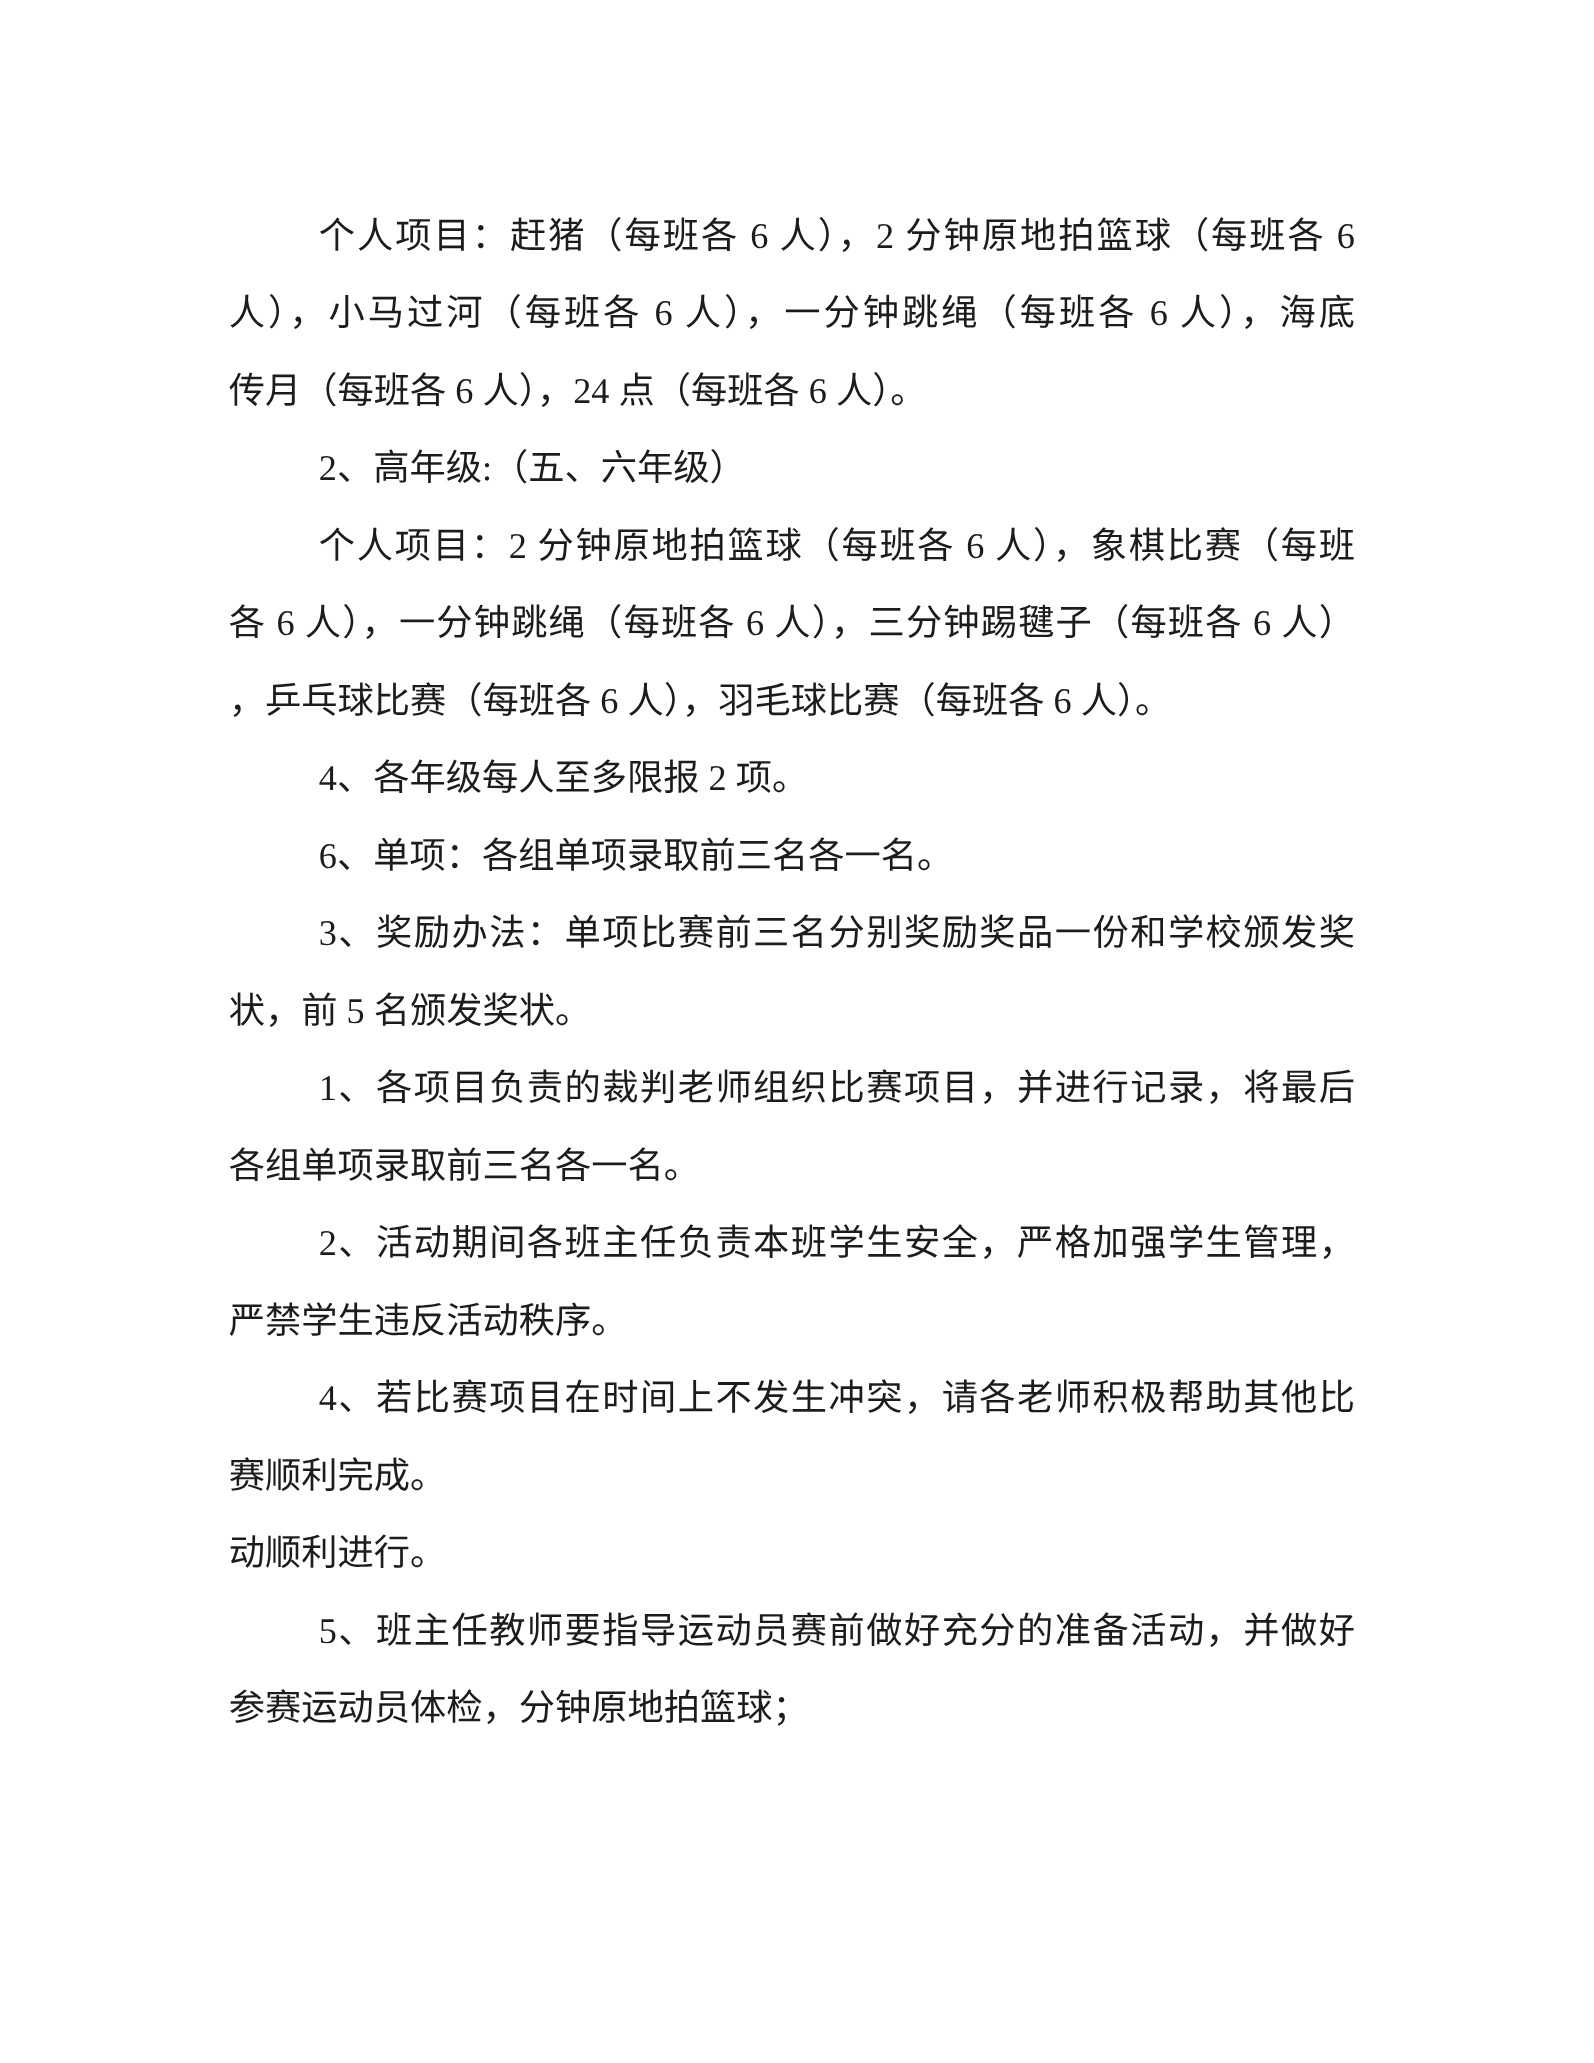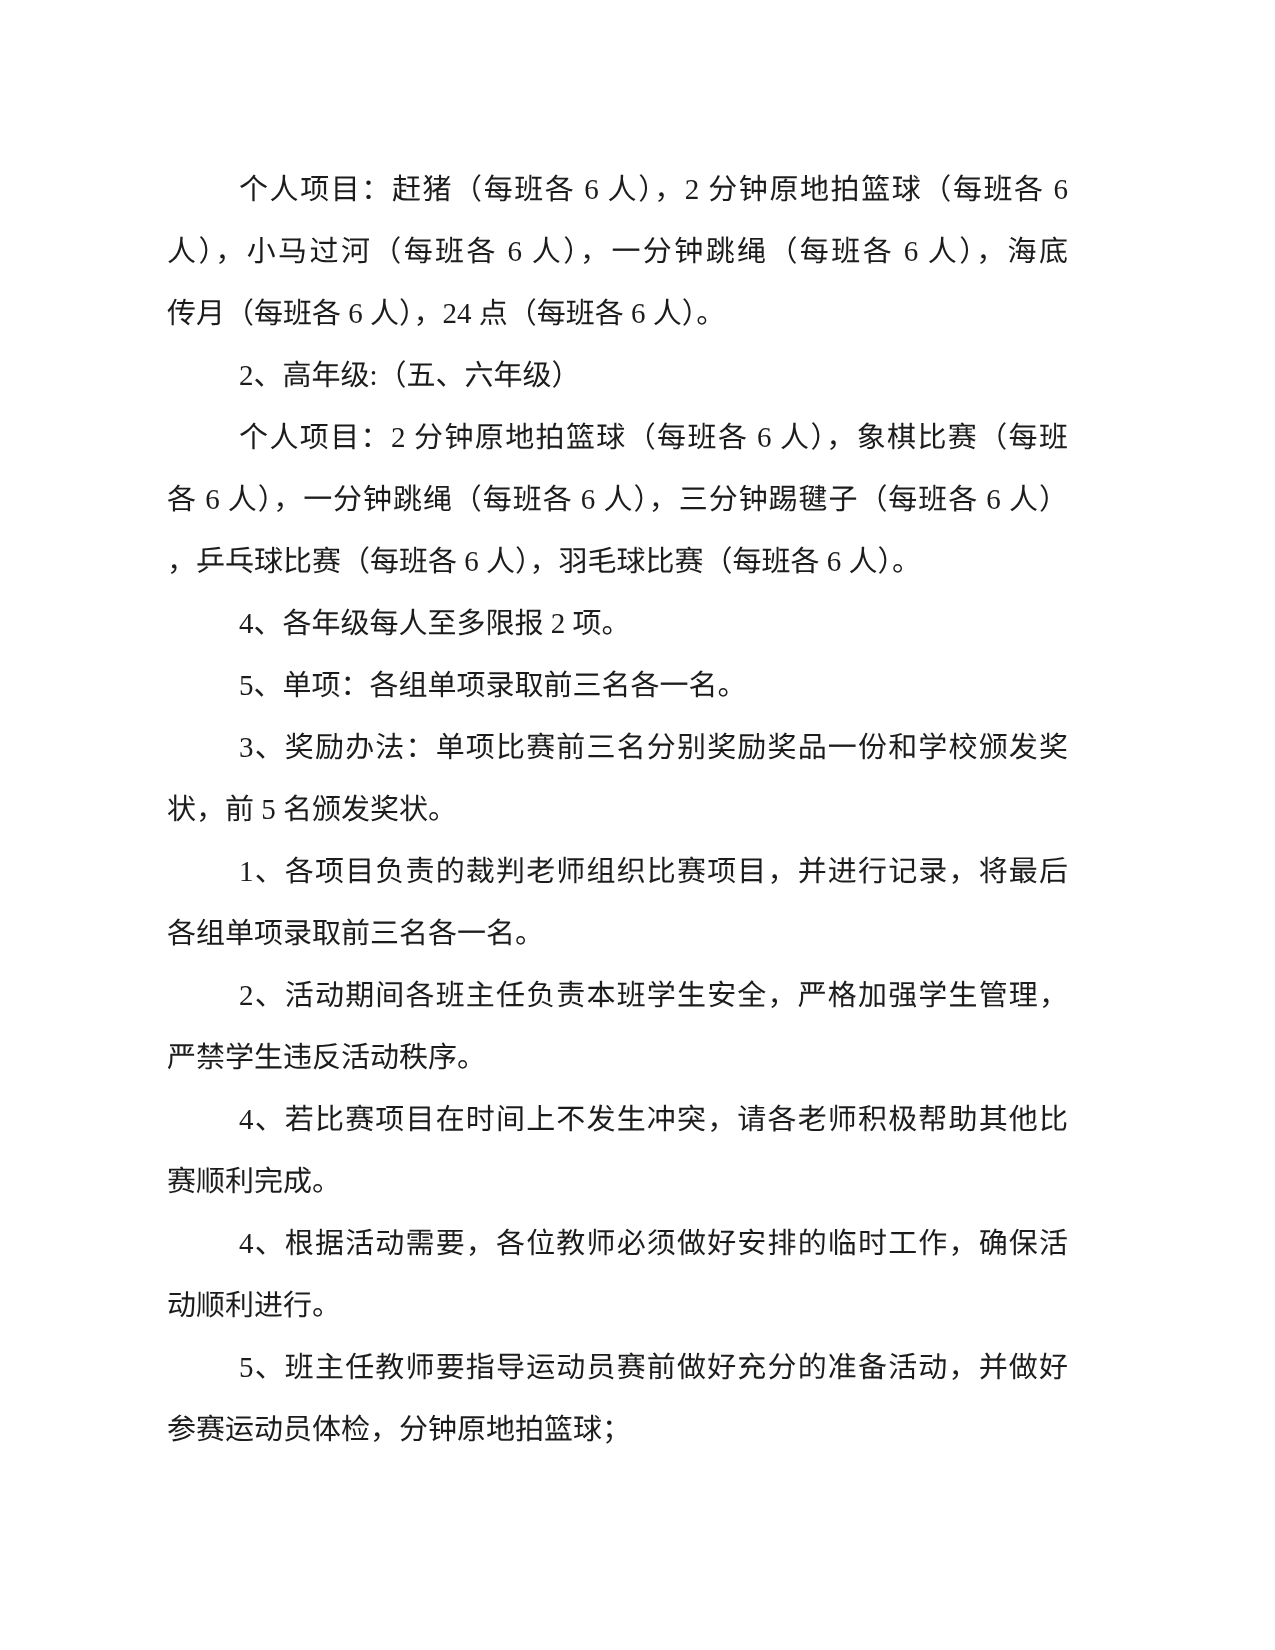--- a/index.html
+++ b/index.html
@@ -14,21 +14,21 @@
   .page {
     position: relative;
     width: 1275px;
     height: 1650px;
     background: #ffffff;
     overflow: hidden;
     font-family: "Liberation Serif", "DejaVu Serif", serif;
   }
   .content {
     position: absolute;
-    left: 167px;
+    left: 183px;
     top: 158px;
     width: 901px;
   }
   .line {
     height: 62px;
     line-height: 62px;
     font-size: 29px;
     color: #1c1c1c;
     white-space: nowrap;
     font-weight: 400;
@@ -50,27 +50,26 @@
 <div class="page">
   <div class="content">
     <div class="line indent fill">个人项目：赶猪（每班各 6 人），2 分钟原地拍篮球（每班各 6</div>
     <div class="line fill">人），小马过河（每班各 6 人），一分钟跳绳（每班各 6 人），海底</div>
     <div class="line">传月（每班各 6 人），24 点（每班各 6 人）。</div>
     <div class="line indent">2、高年级:（五、六年级）</div>
     <div class="line indent fill">个人项目：2 分钟原地拍篮球（每班各 6 人），象棋比赛（每班</div>
     <div class="line fill">各 6 人），一分钟跳绳（每班各 6 人），三分钟踢毽子（每班各 6 人）</div>
     <div class="line">，乒乓球比赛（每班各 6 人），羽毛球比赛（每班各 6 人）。</div>
     <div class="line indent">4、各年级每人至多限报 2 项。</div>
-    <div class="line indent">5、单项：各组单项录取前三名各一名。</div>
+    <div class="line indent">6、单项：各组单项录取前三名各一名。</div>
     <div class="line indent fill">3、奖励办法：单项比赛前三名分别奖励奖品一份和学校颁发奖</div>
     <div class="line">状，前 5 名颁发奖状。</div>
     <div class="line indent fill">1、各项目负责的裁判老师组织比赛项目，并进行记录，将最后</div>
     <div class="line">各组单项录取前三名各一名。</div>
     <div class="line indent fill">2、活动期间各班主任负责本班学生安全，严格加强学生管理，</div>
     <div class="line">严禁学生违反活动秩序。</div>
     <div class="line indent fill">4、若比赛项目在时间上不发生冲突，请各老师积极帮助其他比</div>
     <div class="line">赛顺利完成。</div>
-    <div class="line indent fill">4、根据活动需要，各位教师必须做好安排的临时工作，确保活</div>
     <div class="line">动顺利进行。</div>
     <div class="line indent fill">5、班主任教师要指导运动员赛前做好充分的准备活动，并做好</div>
     <div class="line">参赛运动员体检，分钟原地拍篮球；</div>
   </div>
 </div>
 
 </body></html>

